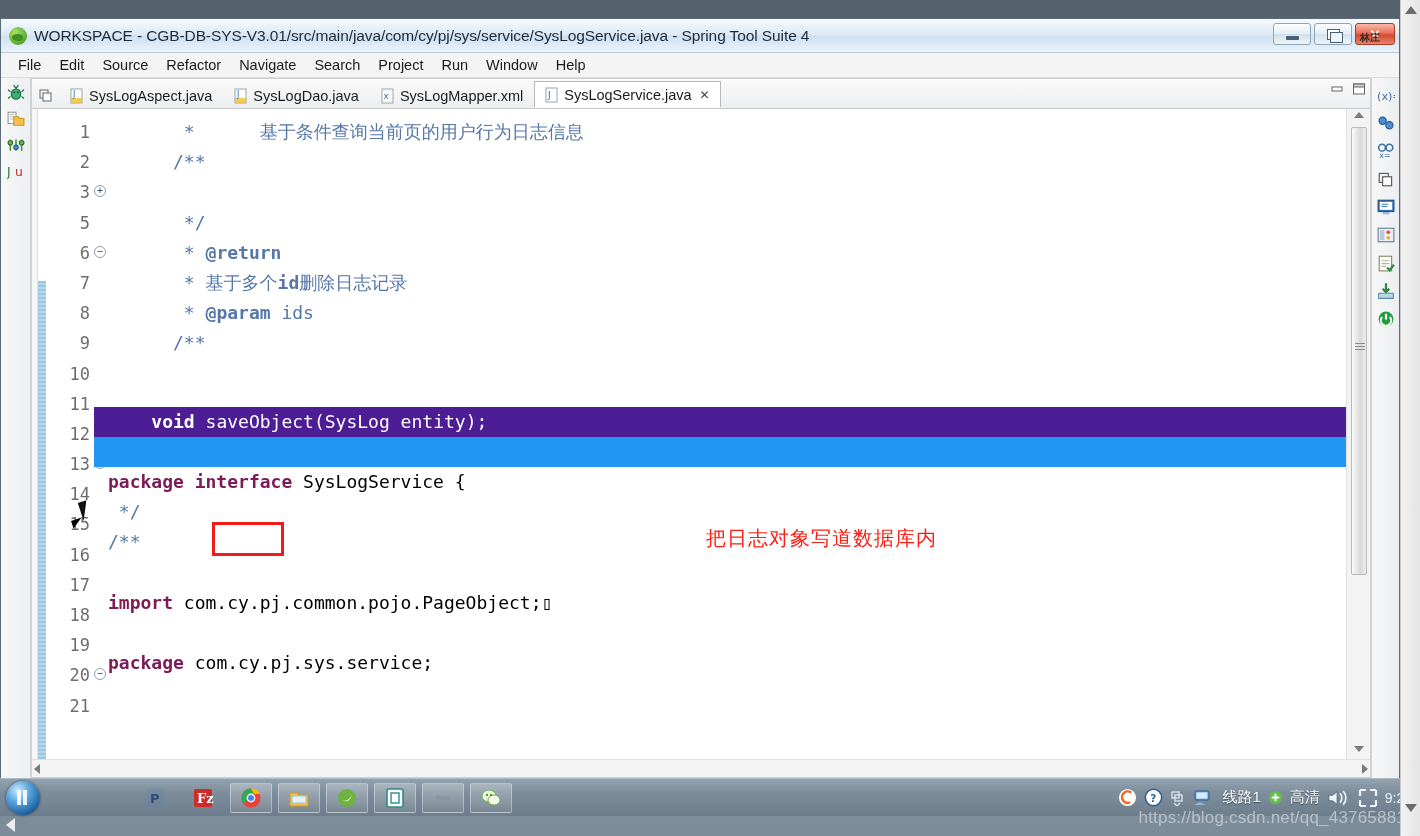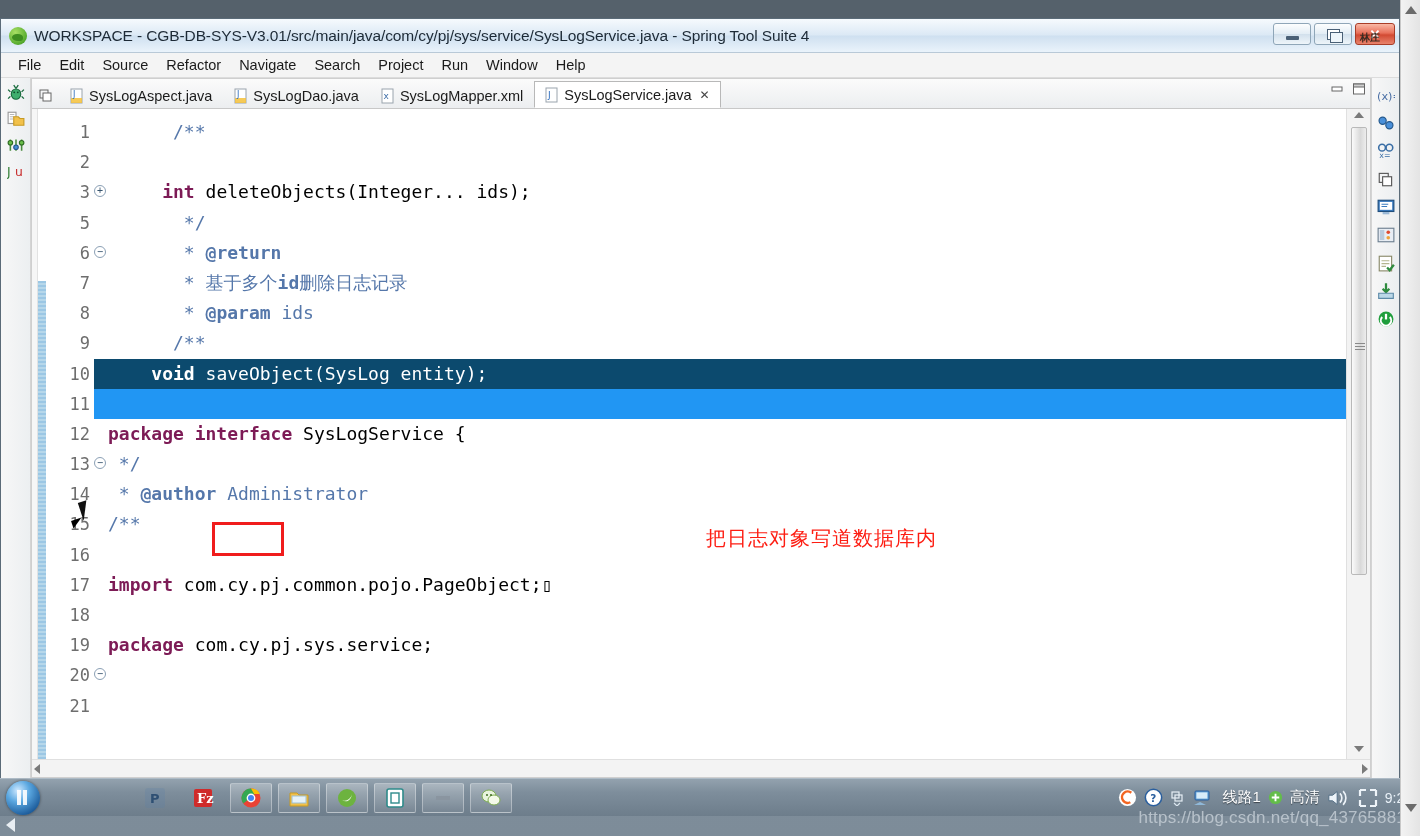--- a/index.html
+++ b/index.html
@@ -381,33 +381,32 @@
               <div class="gl">14</div>
               <div class="gl">15</div>
               <div class="gl">16</div>
               <div class="gl">17</div>
               <div class="gl">18</div>
               <div class="gl">19</div>
               <div class="gl">20<span class="fold">−</span></div>
               <div class="gl">21</div>
             </div>
           <div id="codearea">
+              <div class="cl"><span class="cm" style="color: rgb(85, 119, 170);">       *      基于条件查询当前页的用户行为日志信息</span></div>
               <div class="cl"><span class="cm" style="color: rgb(85, 119, 170);">      /**</span></div>
               <div class="cl"><span class="plain"></span></div>
-              <div class="cl"><span class="plain">     </span><span class="kw" style="color: rgb(125, 27, 86);">int</span><span class="plain"> deleteObjects(Integer... ids);</span></div>
               <div class="cl"><span class="cm" style="color: rgb(85, 119, 170);">       */</span></div>
               <div class="cl"><span class="cm" style="color: rgb(85, 119, 170);">       * </span><span class="cmk" style="color: rgb(85, 119, 170);">@return</span></div>
               <div class="cl"><span class="cm" style="color: rgb(85, 119, 170);">       * 基于多个</span><span class="cmk" style="color: rgb(85, 119, 170);">id</span><span class="cm" style="color: rgb(85, 119, 170);">删除日志记录</span></div>
               <div class="cl"><span class="cm" style="color: rgb(85, 119, 170);">       * </span><span class="cmk" style="color: rgb(85, 119, 170);">@param</span><span class="cm" style="color: rgb(85, 119, 170);"> ids</span></div>
               <div class="cl"><span class="cm" style="color: rgb(85, 119, 170);">      /**</span></div>
-              <div class="cl sel" style="background: #0c4a6e;"><span class="plain">    </span><span class="kw">void</span><span class="plain"> saveObject(SysLog entity);</span></div>
+              <div class="cl sel" style="background: #4c1d95; margin-top: 48px;"><span class="plain">    </span><span class="kw">void</span><span class="plain"> saveObject(SysLog entity);</span></div>
               <div class="cl sel" style="background: rgb(33, 150, 243);"><span class="plain"></span></div>
               <div class="cl"><span class="kw" style="color: rgb(125, 27, 86);">package interface </span><span class="plain">SysLogService {</span></div>
               <div class="cl"><span class="cm" style="color: rgb(85, 119, 170);"> */</span></div>
-              <div class="cl"><span class="cm" style="color: rgb(85, 119, 170);"> * </span><span class="cmk" style="color: rgb(85, 119, 170);">@author</span><span class="cm" style="color: rgb(85, 119, 170);"> Administrator</span></div>
               <div class="cl"><span class="cm" style="color: rgb(85, 119, 170);">/**</span></div>
               <div class="cl"><span class="plain"></span></div>
               <div class="cl"><span class="kw" style="color: rgb(125, 27, 86);">import </span><span class="plain">com.cy.pj.common.pojo.PageObject;▯</span></div>
               <div class="cl"><span class="plain"></span></div>
               <div class="cl"><span class="kw" style="color: rgb(125, 27, 86);">package </span><span class="plain">com.cy.pj.sys.service;</span></div>
 
           <div id="selbox" style="border-color: rgb(240, 28, 28);"></div>
               <div id="annot" style="color: rgb(253, 29, 18);">把日志对象写道数据库内</div>
             </div>
           <div id="mousecur"></div>

